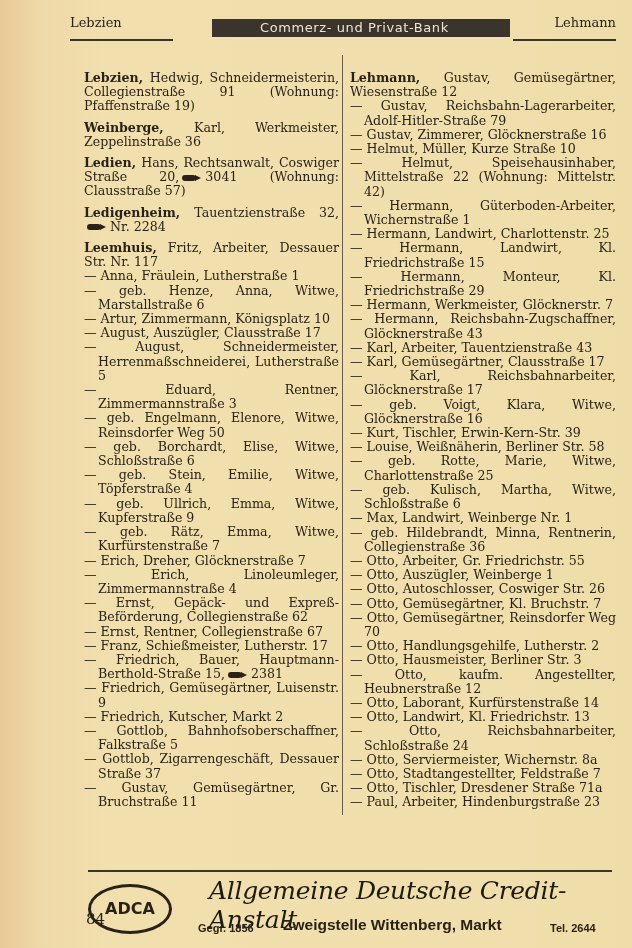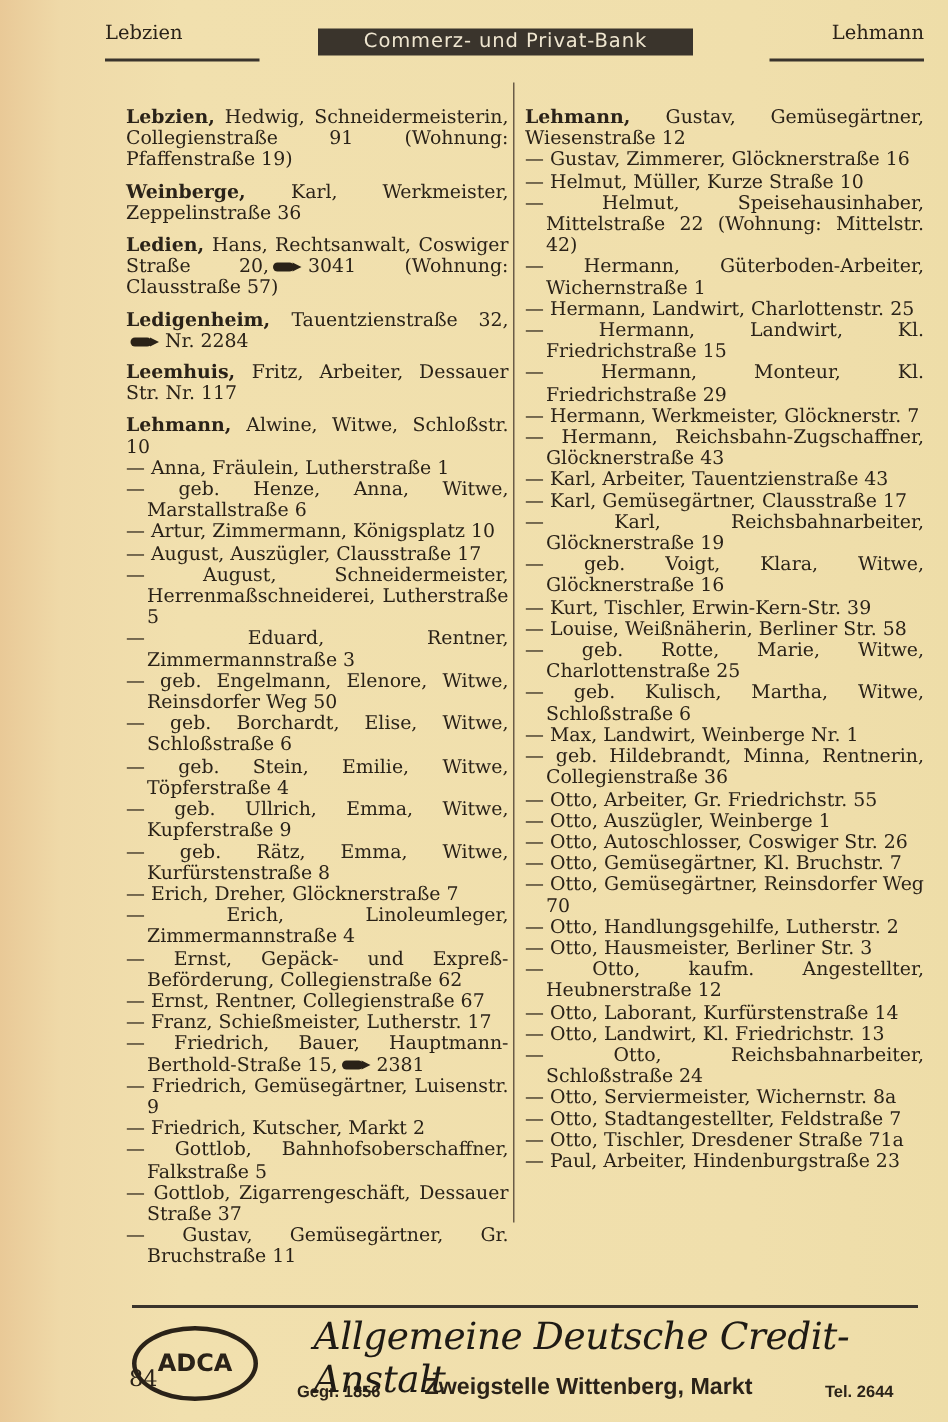--- a/index.html
+++ b/index.html
@@ -4,21 +4,21 @@
 <style>
   html,body{margin:0;padding:0;}
   body{width:632px;height:948px;overflow:hidden;background:#efdfaa;}
   .page{position:relative;width:632px;height:948px;
     background:linear-gradient(90deg,#e9c997 0px,#efd9a8 40px,#f1e0ae 120px,#f0dfac 500px,#eedda8 632px);
     font-family:"DejaVu Serif",serif;color:#2a2218;}
   .hdr{position:absolute;top:13px;left:70px;width:546px;height:30px;}
   .hdr .l{position:absolute;left:0;top:2px;font-size:13px;}
   .hdr .r{position:absolute;right:0;top:2px;font-size:13px;}
   .hdr .bank{position:absolute;left:142px;top:6px;width:250px;height:18px;background:#3a342c;color:#efe6d0;
-    font-family:"DejaVu Sans",sans-serif;font-size:13px;text-align:center;line-height:18px;letter-spacing:0.6px;}
+    font-family:"DejaVu Sans",sans-serif;font-size:13px;text-align:left;line-height:18px;letter-spacing:0.6px;padding-left:48px;}
   .hdr .rule1{position:absolute;left:0;top:26px;width:103px;border-top:2px solid #3a342c;}
   .hdr .rule2{position:absolute;right:0;top:26px;width:103px;border-top:2px solid #3a342c;}
   .col{position:absolute;top:55px;font-size:12.6px;line-height:14.2px;}
   .colL{left:84px;width:255px;}
   .colR{left:350px;width:266px;}
   .divider{position:absolute;left:342px;top:55px;width:1px;height:760px;background:#6a5c48;}
   .entry{margin:0;text-align:justify;}
   .entry.main{margin-top:7px;}
   .entry.first{margin-top:16px;}
   .sub{padding-left:14px;text-indent:-14px;}
@@ -47,59 +47,59 @@
     <div class="rule2"></div>
     <span class="r">Lehmann</span>
   </div>
 
   <div class="col colL" id="colL">
       <p class="entry main first"><span class="b">Lebzien, </span><span>Hedwig, Schneidermeisterin, Collegienstraße 91 (Wohnung: Pfaffenstraße 19)</span></p>
       <p class="entry main"><span class="b">Weinberge, </span><span>Karl, Werkmeister, Zeppelinstraße 36</span></p>
       <p class="entry main"><span class="b">Ledien, </span><span>Hans, Rechtsanwalt, Coswiger Straße 20,</span><span class="tel"></span><span>3041 (Wohnung: Clausstraße 57)</span></p>
       <p class="entry main"><span class="b">Ledigenheim, </span><span>Tauentzienstraße 32,</span><span class="tel"></span><span>Nr. 2284</span></p>
       <p class="entry main"><span class="b">Leemhuis, </span><span>Fritz, Arbeiter, Dessauer Str. Nr. 117</span></p>
-      <p class="entry main"><span class="b">Lehmann, </span><span>Alwine, Witwe, Schloßstr. 10</span></p>
       <p class="entry sub"><span>— </span><span>Anna, Fräulein, Lutherstraße 1</span></p>
       <p class="entry sub"><span>— </span><span>geb. Henze, Anna, Witwe, Marstallstraße 6</span></p>
       <p class="entry sub"><span>— </span><span>Artur, Zimmermann, Königsplatz 10</span></p>
       <p class="entry sub"><span>— </span><span>August, Auszügler, Clausstraße 17</span></p>
       <p class="entry sub"><span>— </span><span>August, Schneidermeister, Herrenmaßschneiderei, Lutherstraße 5</span></p>
       <p class="entry sub"><span>— </span><span>Eduard, Rentner, Zimmermannstraße 3</span></p>
       <p class="entry sub"><span>— </span><span>geb. Engelmann, Elenore, Witwe, Reinsdorfer Weg 50</span></p>
       <p class="entry sub"><span>— </span><span>geb. Borchardt, Elise, Witwe, Schloßstraße 6</span></p>
       <p class="entry sub"><span>— </span><span>geb. Stein, Emilie, Witwe, Töpferstraße 4</span></p>
       <p class="entry sub"><span>— </span><span>geb. Ullrich, Emma, Witwe, Kupferstraße 9</span></p>
-      <p class="entry sub"><span>— </span><span>geb. Rätz, Emma, Witwe, Kurfürstenstraße 8</span></p>
+      <p class="entry sub"><span>— </span><span>geb. Rätz, Emma, Witwe, Kurfürstenstraße 7</span></p>
       <p class="entry sub"><span>— </span><span>Erich, Dreher, Glöcknerstraße 7</span></p>
       <p class="entry sub"><span>— </span><span>Erich, Linoleumleger, Zimmermannstraße 4</span></p>
       <p class="entry sub"><span>— </span><span>Ernst, Gepäck- und Expreß-Beförderung, Collegienstraße 62</span></p>
       <p class="entry sub"><span>— </span><span>Ernst, Rentner, Collegienstraße 67</span></p>
       <p class="entry sub"><span>— </span><span>Franz, Schießmeister, Lutherstr. 17</span></p>
       <p class="entry sub"><span>— </span><span>Friedrich, Bauer, Hauptmann-Berthold-Straße 15,</span><span class="tel"></span><span>2381</span></p>
       <p class="entry sub"><span>— </span><span>Friedrich, Gemüsegärtner, Luisenstr. 9</span></p>
       <p class="entry sub"><span>— </span><span>Friedrich, Kutscher, Markt 2</span></p>
       <p class="entry sub"><span>— </span><span>Gottlob, Bahnhofsoberschaffner, Falkstraße 5</span></p>
       <p class="entry sub"><span>— </span><span>Gottlob, Zigarrengeschäft, Dessauer Straße 37</span></p>
       <p class="entry sub"><span>— </span><span>Gustav, Gemüsegärtner, Gr. Bruchstraße 11</span></p>
     </div>
   <div class="divider"></div>
   <div class="col colR" id="colR">
       <p class="entry main first"><span class="b">Lehmann, </span><span>Gustav, Gemüsegärtner, Wiesenstraße 12</span></p>
+      <p class="entry sub"><span>— </span><span>Gustav, Reichsbahn-Lagerarbeiter, Adolf-Hitler-Straße 79</span></p>
       <p class="entry sub"><span>— </span><span>Gustav, Zimmerer, Glöcknerstraße 16</span></p>
       <p class="entry sub"><span>— </span><span>Helmut, Müller, Kurze Straße 10</span></p>
       <p class="entry sub"><span>— </span><span>Helmut, Speisehausinhaber, Mittelstraße 22 (Wohnung: Mittelstr. 42)</span></p>
       <p class="entry sub"><span>— </span><span>Hermann, Güterboden-Arbeiter, Wichernstraße 1</span></p>
       <p class="entry sub"><span>— </span><span>Hermann, Landwirt, Charlottenstr. 25</span></p>
       <p class="entry sub"><span>— </span><span>Hermann, Landwirt, Kl. Friedrichstraße 15</span></p>
       <p class="entry sub"><span>— </span><span>Hermann, Monteur, Kl. Friedrichstraße 29</span></p>
       <p class="entry sub"><span>— </span><span>Hermann, Werkmeister, Glöcknerstr. 7</span></p>
       <p class="entry sub"><span>— </span><span>Hermann, Reichsbahn-Zugschaffner, Glöcknerstraße 43</span></p>
       <p class="entry sub"><span>— </span><span>Karl, Arbeiter, Tauentzienstraße 43</span></p>
       <p class="entry sub"><span>— </span><span>Karl, Gemüsegärtner, Clausstraße 17</span></p>
-      <p class="entry sub"><span>— </span><span>Karl, Reichsbahnarbeiter, Glöcknerstraße 19</span></p>
+      <p class="entry sub"><span>— </span><span>Karl, Reichsbahnarbeiter, Glöcknerstraße 17</span></p>
       <p class="entry sub"><span>— </span><span>geb. Voigt, Klara, Witwe, Glöcknerstraße 16</span></p>
       <p class="entry sub"><span>— </span><span>Kurt, Tischler, Erwin-Kern-Str. 39</span></p>
       <p class="entry sub"><span>— </span><span>Louise, Weißnäherin, Berliner Str. 58</span></p>
       <p class="entry sub"><span>— </span><span>geb. Rotte, Marie, Witwe, Charlottenstraße 25</span></p>
       <p class="entry sub"><span>— </span><span>geb. Kulisch, Martha, Witwe, Schloßstraße 6</span></p>
       <p class="entry sub"><span>— </span><span>Max, Landwirt, Weinberge Nr. 1</span></p>
       <p class="entry sub"><span>— </span><span>geb. Hildebrandt, Minna, Rentnerin, Collegienstraße 36</span></p>
       <p class="entry sub"><span>— </span><span>Otto, Arbeiter, Gr. Friedrichstr. 55</span></p>
       <p class="entry sub"><span>— </span><span>Otto, Auszügler, Weinberge 1</span></p>
       <p class="entry sub"><span>— </span><span>Otto, Autoschlosser, Coswiger Str. 26</span></p>

